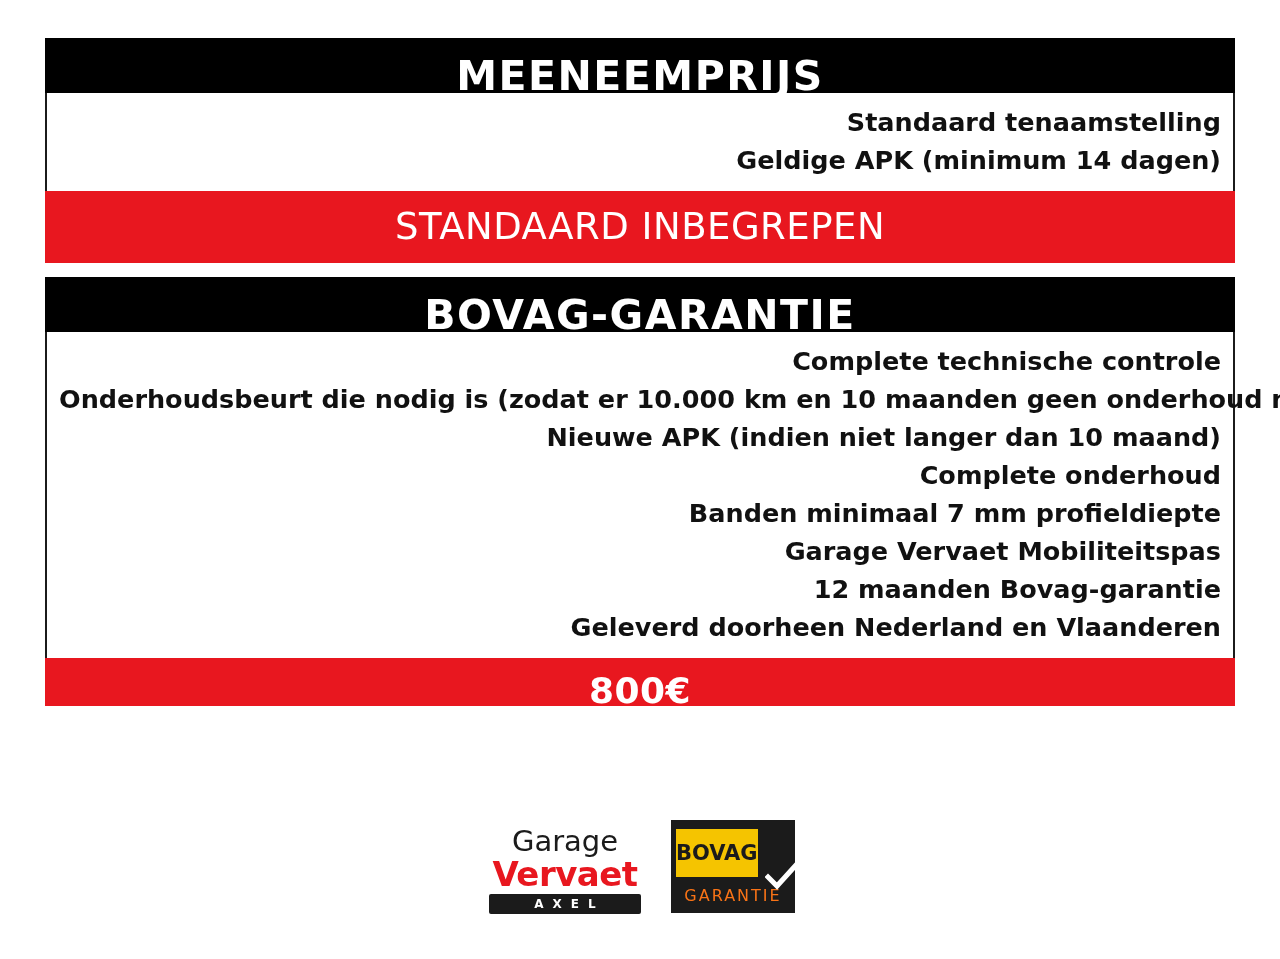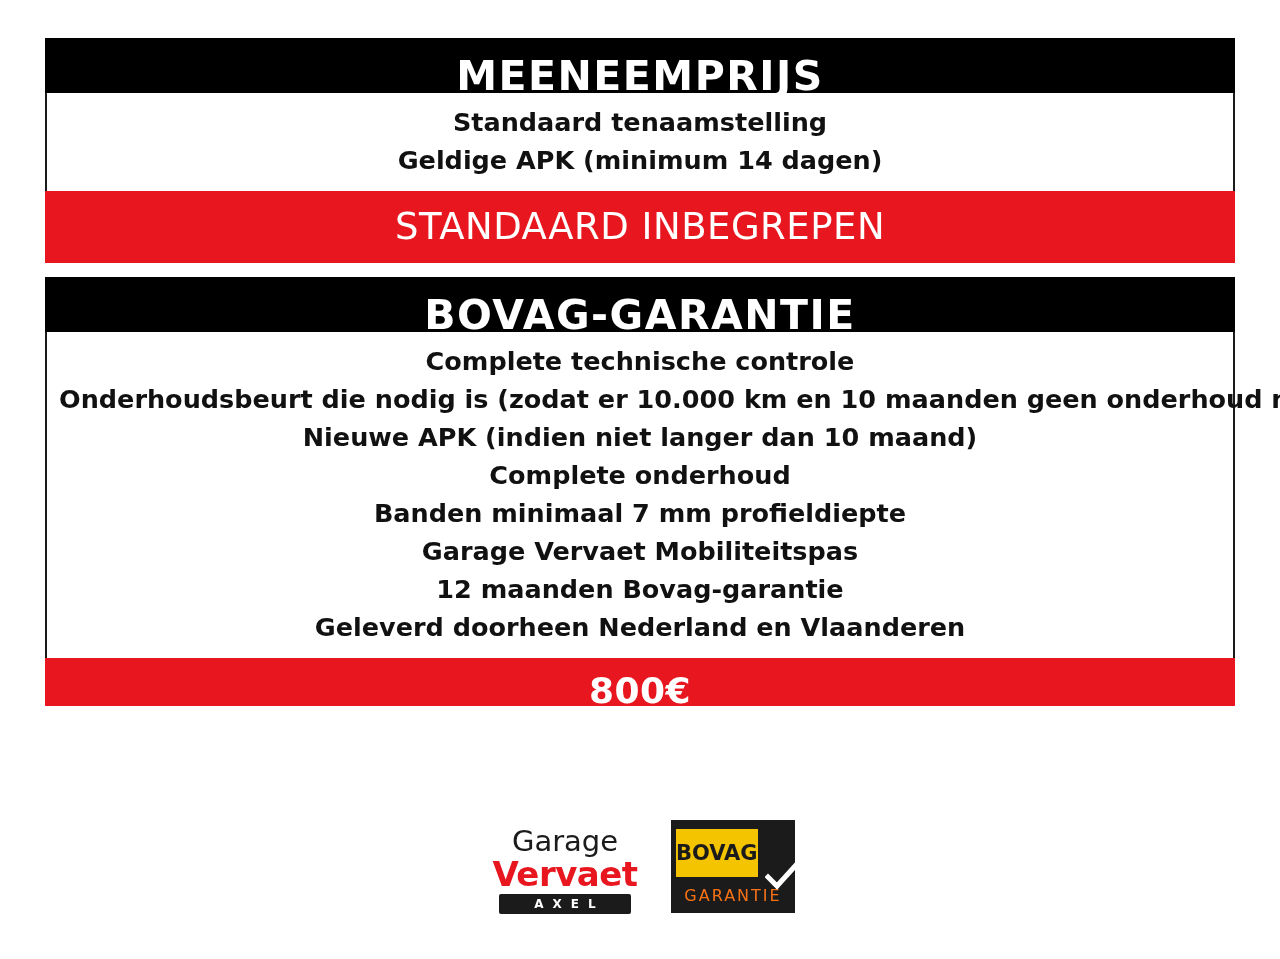--- a/index.html
+++ b/index.html
@@ -63,20 +63,21 @@
     border-left: 2px solid #1b1b1b;
     border-right: 2px solid #1b1b1b;
     padding: 10px 12px 12px 12px;
   }
   .band-white .line {
     font-weight: bold;
     font-size: 25.5px;
     line-height: 38px;
     color: #111111;
     white-space: nowrap;
+    text-align: right;
   }
   .gap {
     height: 14px;
     background: #ffffff;
   }
   .logos {
     position: absolute;
     left: 0;
     top: 820px;
     width: 1280px;
@@ -101,21 +102,21 @@
   .garage-logo .g-mid {
     font-family: "DejaVu Sans", sans-serif;
     font-weight: bold;
     font-size: 34px;
     color: #e8171f;
     line-height: 36px;
     letter-spacing: -0.5px;
   }
   .garage-logo .g-bar {
     margin: 2px auto 0 auto;
-    width: 132px;
+    width: 152px;
     height: 20px;
     background: #1b1b1b;
     color: #ffffff;
     font-size: 12px;
     font-weight: bold;
     letter-spacing: 9px;
     line-height: 20px;
     text-indent: 9px;
     border-radius: 2px;
   }

